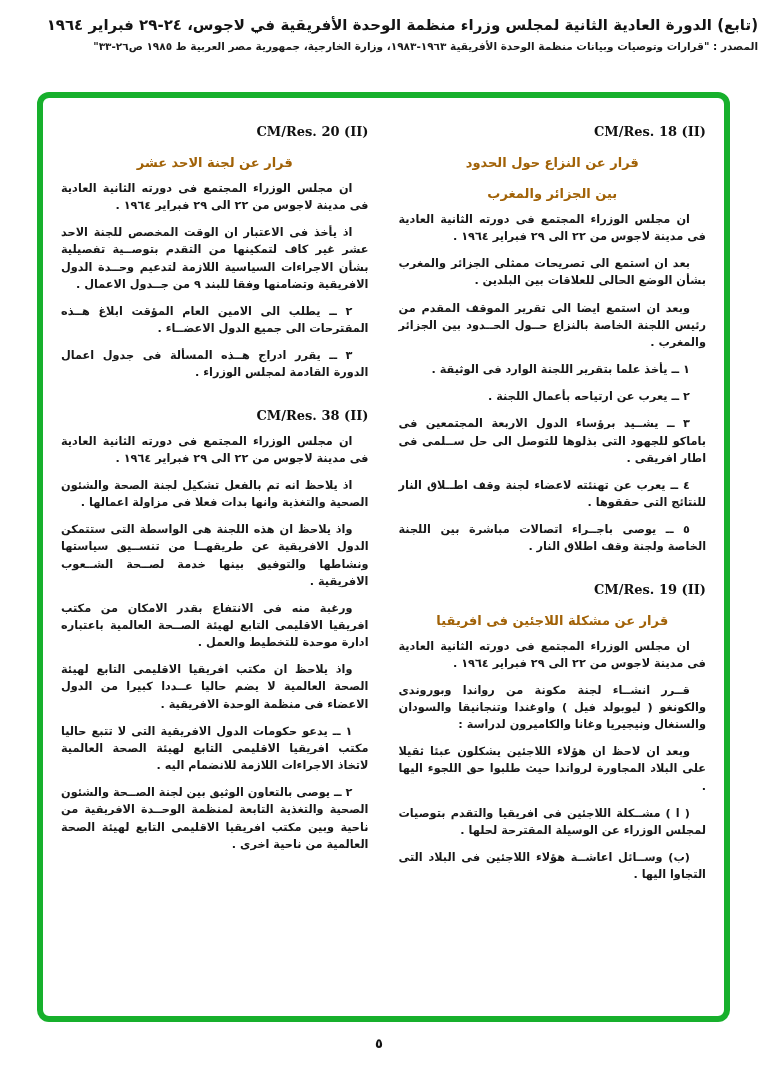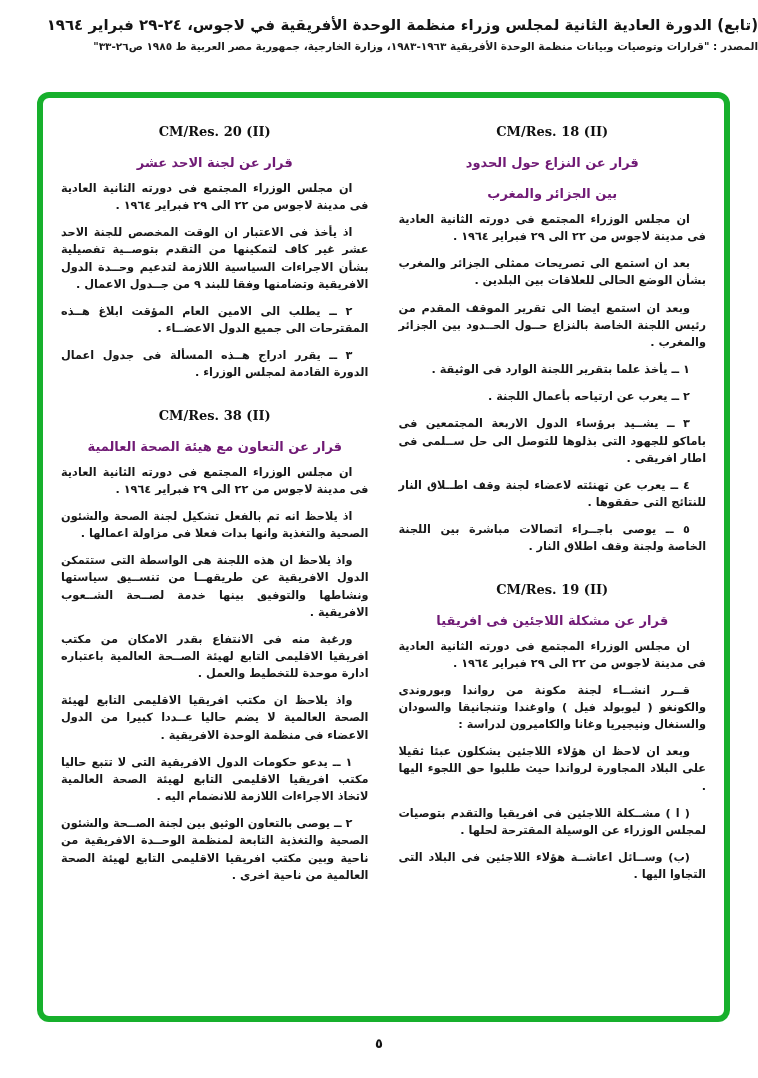--- a/index.html
+++ b/index.html
@@ -45,33 +45,33 @@
     height: 100%;
   }
   .col {
     flex: 1 1 0;
     direction: rtl;
     min-width: 0;
   }
   .res-block { margin-bottom: 26px; }
   .res-code {
     direction: ltr;
-    text-align: center;
+    text-align: right;
     font-family: "DejaVu Serif", serif;
     font-size: 13px;
     font-weight: bold;
     margin: 6px 0 4px 0;
     color: #101010;
   }
   .res-title {
     text-align: center;
     font-size: 13px;
     font-weight: bold;
     margin: 16px 0 6px 0;
-    color: #701a75;
+    color: #a16207;
   }
   .res-title.sub { }
   .para {
     font-size: 11.3px;
     font-weight: bold;
     line-height: 1.52;
     text-align: justify;
     text-indent: 16px;
     margin: 10px 0;
     color: #181818;
@@ -128,21 +128,20 @@
         <div class="res-code">CM/Res. 20 (II)</div>
         <h3 class="res-title">قرار عن لجنة الاحد عشر</h3>
         <p class="para">ان مجلس الوزراء المجتمع فى دورته الثانية العادية فى مدينة لاجوس من ٢٢ الى ٢٩ فبراير ١٩٦٤ .</p>
         <p class="para">اذ يأخذ فى الاعتبار ان الوقت المخصص للجنة الاحد عشر غير كاف لتمكينها من التقدم بتوصــية تفصيلية بشأن الاجراءات السياسية اللازمة لتدعيم وحــدة الدول الافريقية وتضامنها وفقا للبند ٩ من جــدول الاعمال .</p>
         <p class="para">٢ ــ يطلب الى الامين العام المؤقت ابلاغ هــذه المقترحات الى جميع الدول الاعضــاء .</p>
         <p class="para">٣ ــ يقرر ادراج هــذه المسألة فى جدول اعمال الدورة القادمة لمجلس الوزراء .</p>
       </section>
 
       <section class="res-block">
         <div class="res-code">CM/Res. 38 (II)</div>
-        <h3 class="res-title">قرار عن التعاون مع هيئة الصحة العالمية</h3>
         <p class="para">ان مجلس الوزراء المجتمع فى دورته الثانية العادية فى مدينة لاجوس من ٢٢ الى ٢٩ فبراير ١٩٦٤ .</p>
         <p class="para">اذ يلاحظ انه تم بالفعل تشكيل لجنة الصحة والشئون الصحية والتغذية وانها بدات فعلا فى مزاولة اعمالها .</p>
         <p class="para">واذ يلاحظ ان هذه اللجنة هى الواسطة التى ستتمكن الدول الافريقية عن طريقهــا من تنســيق سياستها ونشاطها والتوفيق بينها خدمة لصــحة الشــعوب الافريقية .</p>
         <p class="para">ورغبة منه فى الانتفاع بقدر الامكان من مكتب افريقيا الاقليمى التابع لهيئة الصــحة العالمية باعتباره ادارة موحدة للتخطيط والعمل .</p>
         <p class="para">واذ يلاحظ ان مكتب افريقيا الاقليمى التابع لهيئة الصحة العالمية لا يضم حاليا عــددا كبيرا من الدول الاعضاء فى منظمة الوحدة الافريقية .</p>
         <p class="para">١ ــ يدعو حكومات الدول الافريقية التى لا تتبع حاليا مكتب افريقيا الاقليمى التابع لهيئة الصحة العالمية لاتخاذ الاجراءات اللازمة للانضمام اليه .</p>
         <p class="para">٢ ــ يوصى بالتعاون الوثيق بين لجنة الصــحة والشئون الصحية والتغذية التابعة لمنظمة الوحــدة الافريقية من ناحية وبين مكتب افريقيا الاقليمى التابع لهيئة الصحة العالمية من ناحية اخرى .</p>
       </section>
     </div>
 

